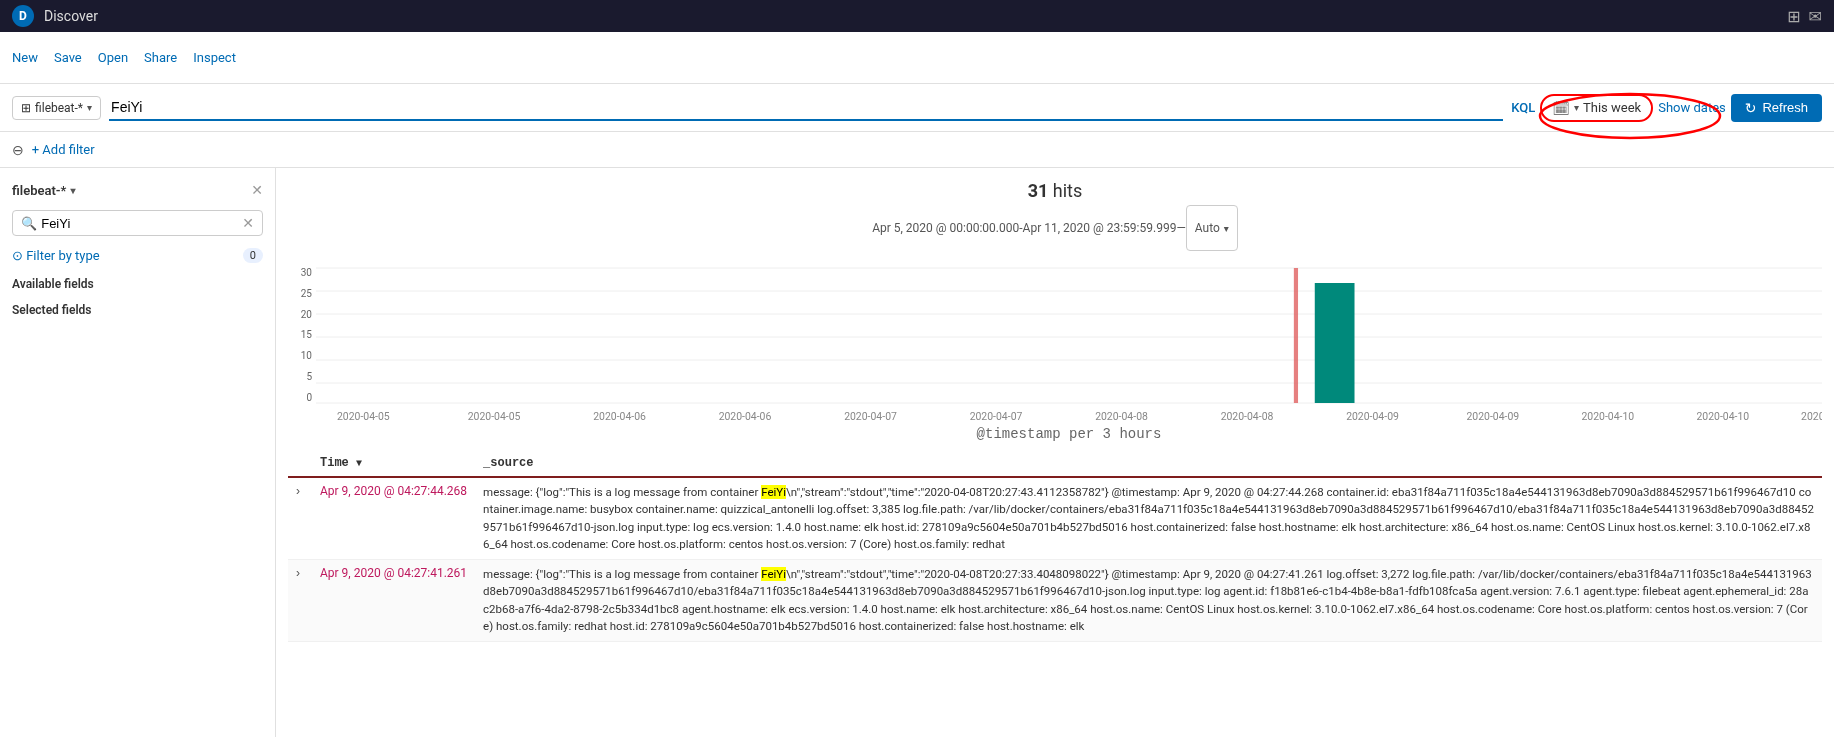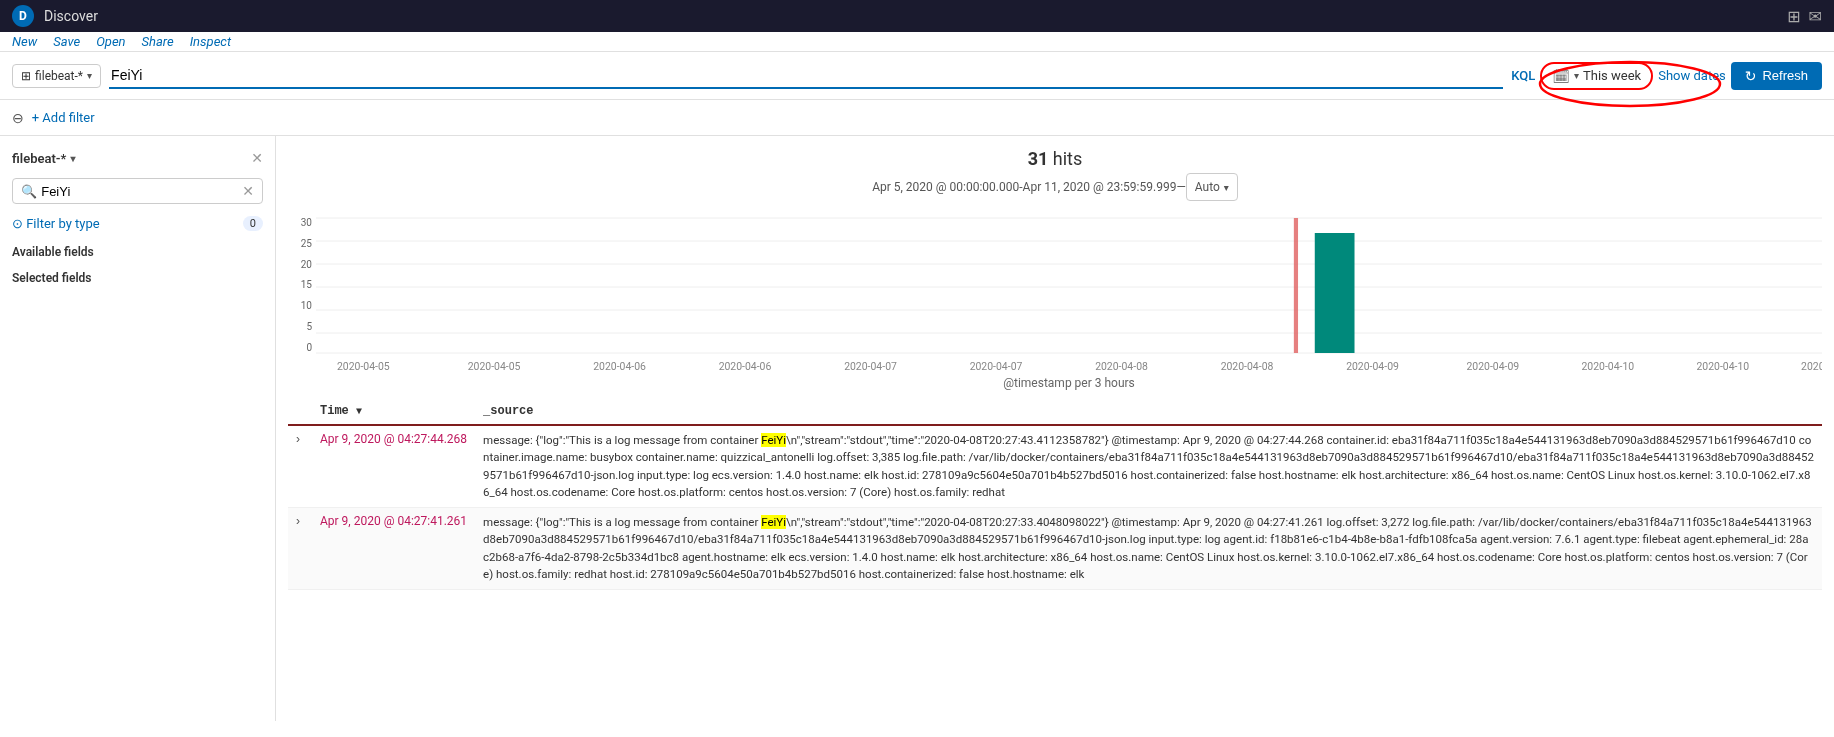--- a/index.html
+++ b/index.html
@@ -6,21 +6,21 @@
     body { font-family: -apple-system, BlinkMacSystemFont, 'Segoe UI', Roboto, sans-serif; font-size: 13px; background: #fff; color: #333; overflow: hidden; }
     
     
     .top-bar { display: flex; align-items: center; background: #1a1a2e; color: #fff; padding: 0 12px; height: 32px; }
     .top-bar-logo { width: 22px; height: 22px; background: #006bb4; border-radius: 50%; display: flex; align-items: center; justify-content: center; font-weight: bold; font-size: 12px; color: #fff; margin-right: 10px; }
     .top-bar-title { font-size: 14px; color: #ddd; text-align: right; }
     .top-bar-icons { margin-left: auto; display: flex; gap: 8px; }
     .top-bar-icon { color: #aaa; font-size: 16px; cursor: pointer; }
 
     
-    .nav-bar { display: flex; align-items: center; padding: 4px 12px; border-bottom: 1px solid #e0e0e0; gap: 16px; height: 20px; font-style: italic; }
+    .nav-bar { display: flex; align-items: center; padding: 4px 12px; border-bottom: 1px solid #e0e0e0; gap: 16px; height: 52px; }
     .nav-item { color: #006bb4; font-size: 13px; cursor: pointer; padding: 2px 0; }
     .nav-item.inspect { color: #006bb4; }
 
     
     .search-bar { display: flex; align-items: center; padding: 6px 12px; border-bottom: 1px solid #e0e0e0; gap: 8px; height: 48px; }
     .index-selector { display: flex; align-items: center; gap: 4px; border: 1px solid #ccc; border-radius: 4px; padding: 4px 8px; cursor: pointer; font-size: 12px; color: #333; }
     .search-input-wrap { flex: 1; position: relative; }
     .search-input { width: 100%; border: none; border-bottom: 2px solid #006bb4; padding: 4px 2px; font-size: 14px; outline: none; }
     .search-right { display: flex; align-items: center; gap: 5px; margin-left: auto; }
     .kql-btn { color: #006bb4; font-size: 13px; cursor: pointer; font-weight: 500; }
@@ -50,24 +50,24 @@
     .sidebar-search-clear { color: #999; cursor: pointer; font-size: 14px; }
     .filter-by-type { display: flex; align-items: center; justify-content: space-between; padding: 6px 12px; cursor: pointer; color: #006bb4; font-size: 13px; }
     .filter-badge { background: #e8f0fe; color: #333; border-radius: 10px; padding: 1px 7px; font-size: 11px; }
     .section-label { padding: 8px 12px 4px; font-size: 12px; font-weight: 600; color: #333; }
 
     
     .content { flex: 1; overflow-y: auto; padding: 12px; }
     .hits-title { text-align: center; font-size: 18px; font-weight: 400; color: #333; margin-bottom: 4px; }
     .hits-title strong { font-weight: 700; }
     .date-range-bar { display: flex; align-items: center; justify-content: center; font-size: 12px; color: #555; margin-bottom: 12px; }
-    .auto-select { display: flex; align-items: center; gap: 4px; border: 1px solid #ccc; border-radius: 4px; padding: 6px 8px; cursor: pointer; }
+    .auto-select { display: flex; align-items: center; gap: 4px; border: 1px solid #ccc; border-radius: 4px; padding: 15px 8px; cursor: pointer; }
     .chevron { font-size: 10px; color: #555; }
     .chart-svg { width: 100%; height: 160px; }
-    .chart-x-label { text-align: center; font-size: 12px; color: #666; margin-bottom: 8px; }
+    .chart-x-label { text-align: center; font-size: 14px; color: #666; margin-bottom: 8px; font-family: Liberation Mono, monospace; }
 
     
     .data-table { width: 100%; border-collapse: collapse; font-size: 12px; }
     .data-table th { text-align: left; padding: 6px 8px; border-bottom: 2px solid #7f1d1d; font-weight: 600; color: #333; cursor: pointer; font-family: Liberation Mono, monospace; }
     .data-table th:first-child { width: 24px; }
     .data-table td { padding: 6px 8px; border-bottom: 1px solid #f0f0f0; vertical-align: top; }
     .expand-btn { background: none; border: none; cursor: pointer; color: #555; font-size: 12px; }
     .time-cell { white-space: nowrap; color: #be185d; min-width: 160px; }
     .source-cell { color: #333; font-size: 11.5px; line-height: 1.5; word-break: break-all; }
     .highlight { background: #ffff00; }

